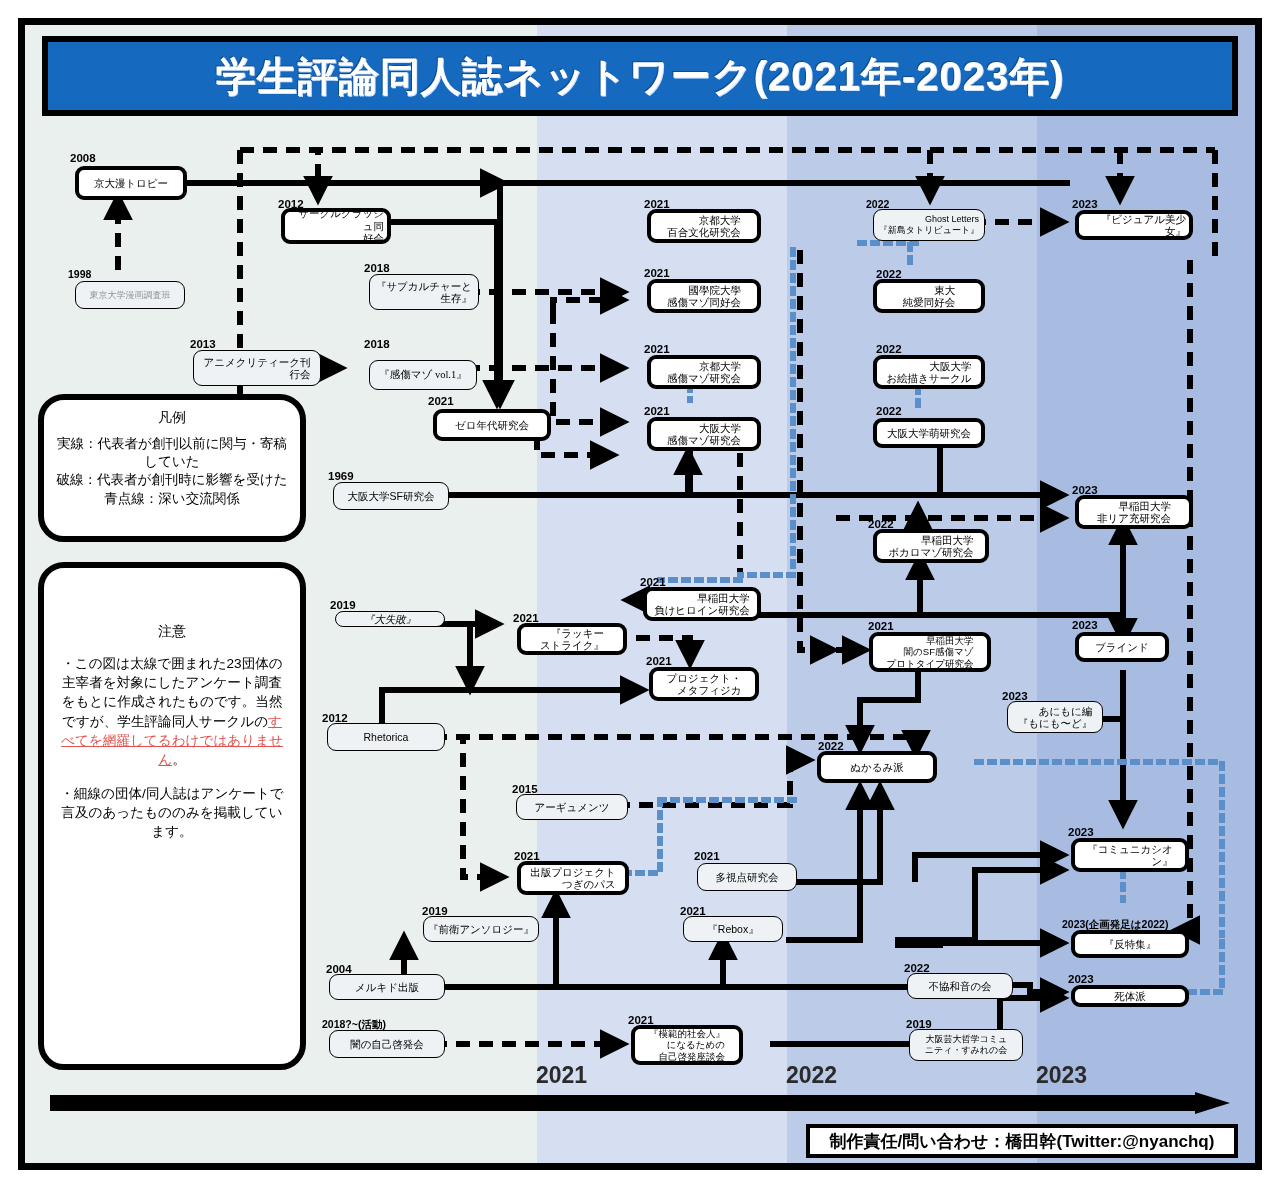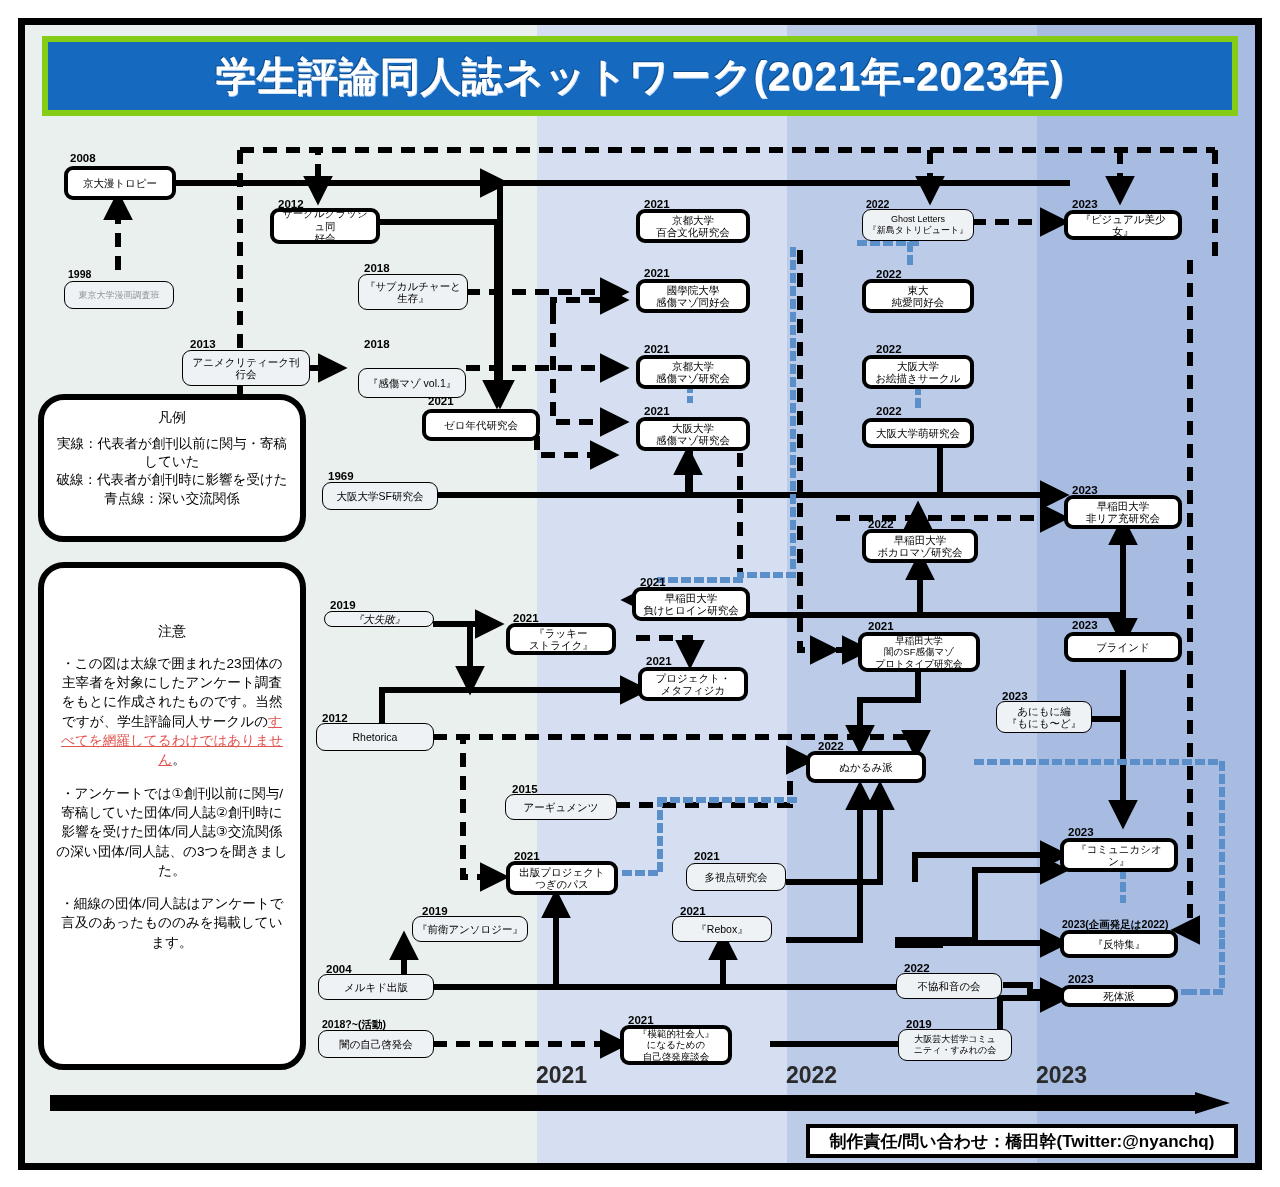--- a/index.html
+++ b/index.html
@@ -11,32 +11,32 @@
 
   
   .band{position:absolute;top:0;bottom:0;}
   #b0{left:0;   width:512px; background:#e9f0ee;}
   #b1{left:512px;width:250px; background:#d5dff1;}
   #b2{left:762px;width:250px; background:#bccbe8;}
   #b3{left:1012px;right:0;    background:#a8bce2;}
 
   
   #title-banner{position:absolute;left:42px;top:36px;width:1196px;height:80px;
-      background:#1569bf;border:6px solid #84cc16;box-sizing:border-box;
+      background:#1569bf;border:6px solid #000000;box-sizing:border-box;
       display:flex;align-items:center;justify-content:center;z-index:40;}
   #title-text{color:#fff;font-size:40px;font-weight:bold;letter-spacing:1px;
       text-shadow:-1px -1px 0 #0d4b8a,1px 1px 0 #cfe4ff;white-space:nowrap;}
 
   
   #edges{position:absolute;left:0;top:0;width:1280px;height:1187px;z-index:5;pointer-events:none;}
 
   
   .node{position:absolute;z-index:20;background:#fff;border:4px solid #000;border-radius:9px;
-      box-sizing:border-box;display:flex;align-items:center;justify-content:center;text-align:center;
-      font-size:10.5px;line-height:1.18;color:#000;padding:2px 3px;}
+      box-sizing:border-box;display:flex;align-items:center;justify-content:center;text-align:right;
+      font-size:10.5px;line-height:1.18;color:#000;padding:2px 3px;margin-left:11px;}
   .node.thin{border:1.6px solid #000;border-radius:9px;background:#eef2f5;}
   .node.faint{color:#8e9397;}
   .yr{position:absolute;z-index:22;font-size:11.5px;font-weight:bold;color:#000;white-space:nowrap;
       font-family:"Liberation Sans",sans-serif;}
   .yr.small{font-size:10.5px;}
 
   
   .infobox{position:absolute;z-index:30;background:#fff;border:6px solid #000;border-radius:26px;
       box-sizing:border-box;padding:8px 12px;text-align:center;color:#000;}
   #legend{left:38px;top:394px;width:268px;height:148px;font-size:13.5px;line-height:1.35;}
@@ -163,21 +163,20 @@
   <div class="infobox" id="legend">
     <div class="hd">凡例</div>
     <div>実線：代表者が創刊以前に関与・寄稿していた</div>
     <div>破線：代表者が創刊時に影響を受けた</div>
     <div>青点線：深い交流関係</div>
   </div>
 
   <div class="infobox" id="note">
     <div class="hd">注意</div>
     <p><span>・この図は太線で囲まれた23団体の主宰者を対象にしたアンケート調査をもとに作成されたものです。当然ですが、学生評論同人サークルの</span><span class="redu">すべてを網羅してるわけではありません</span><span>。</span></p>
-    <p>・アンケートでは①創刊以前に関与/寄稿していた団体/同人誌②創刊時に影響を受けた団体/同人誌③交流関係の深い団体/同人誌、の3つを聞きました。</p>
     <p>・細線の団体/同人誌はアンケートで言及のあったもののみを掲載しています。</p>
   </div>
 
   <svg id="tl-arrow" viewBox="0 0 1180 22" preserveAspectRatio="none">
     <path d="M0,3 L1145,3 L1145,0 L1180,11 L1145,22 L1145,19 L0,19 Z" fill="#000"></path>
   </svg>
   <div class="tl-label" style="left:536px;top:1062px;">2021</div>
   <div class="tl-label" style="left:786px;top:1062px;">2022</div>
   <div class="tl-label" style="left:1036px;top:1062px;">2023</div>
 
@@ -197,21 +196,21 @@
 
     <div class="yr" style="left:364px;top:262px;">2018</div>
     <div class="node thin" style="left:358px;top:274px;width:110px;height:36px;white-space:pre-line;">『サブカルチャーと
 生存』</div>
 
     <div class="yr" style="left:190px;top:338px;">2013</div>
     <div class="node thin" style="left:182px;top:350px;width:128px;height:36px;white-space:pre-line;">アニメクリティーク刊
 行会</div>
 
     <div class="yr" style="left:364px;top:338px;">2018</div>
-    <div class="node thin" style="left:358px;top:368px;width:108px;height:30px;">『感傷マゾ vol.1』</div>
+    <div class="node thin" style="left:358px;top:360px;width:108px;height:30px;font-family:Liberation Serif, serif;">『感傷マゾ vol.1』</div>
 
     <div class="yr" style="left:428px;top:395px;">2021</div>
     <div class="node" style="left:422px;top:409px;width:118px;height:32px;">ゼロ年代研究会</div>
 
     <div class="yr" style="left:644px;top:198px;">2021</div>
     <div class="node" style="left:636px;top:209px;width:114px;height:34px;white-space:pre-line;">京都大学
 百合文化研究会</div>
 
     <div class="yr" style="left:644px;top:267px;">2021</div>
     <div class="node" style="left:636px;top:279px;width:114px;height:34px;white-space:pre-line;">國學院大學
@@ -277,21 +276,21 @@
     <div class="yr" style="left:322px;top:712px;">2012</div>
     <div class="node thin" style="left:316px;top:723px;width:118px;height:28px;">Rhetorica</div>
 
     <div class="yr" style="left:512px;top:783px;">2015</div>
     <div class="node thin" style="left:505px;top:794px;width:112px;height:26px;">アーギュメンツ</div>
 
     <div class="yr" style="left:818px;top:740px;">2022</div>
     <div class="node" style="left:806px;top:751px;width:120px;height:32px;">ぬかるみ派</div>
 
     <div class="yr" style="left:1072px;top:619px;">2023</div>
-    <div class="node" style="left:1064px;top:632px;width:118px;height:30px;">ブラインド</div>
+    <div class="node" style="left:1064px;top:632px;width:94px;height:30px;">ブラインド</div>
 
     <div class="yr" style="left:1002px;top:690px;">2023</div>
     <div class="node thin" style="left:996px;top:701px;width:96px;height:32px;white-space:pre-line;">あにもに編
 『もにも〜ど』</div>
 
     <div class="yr" style="left:514px;top:850px;">2021</div>
     <div class="node" style="left:506px;top:861px;width:112px;height:34px;white-space:pre-line;">出版プロジェクト
 つぎのパス</div>
 
     <div class="yr" style="left:694px;top:850px;">2021</div>

